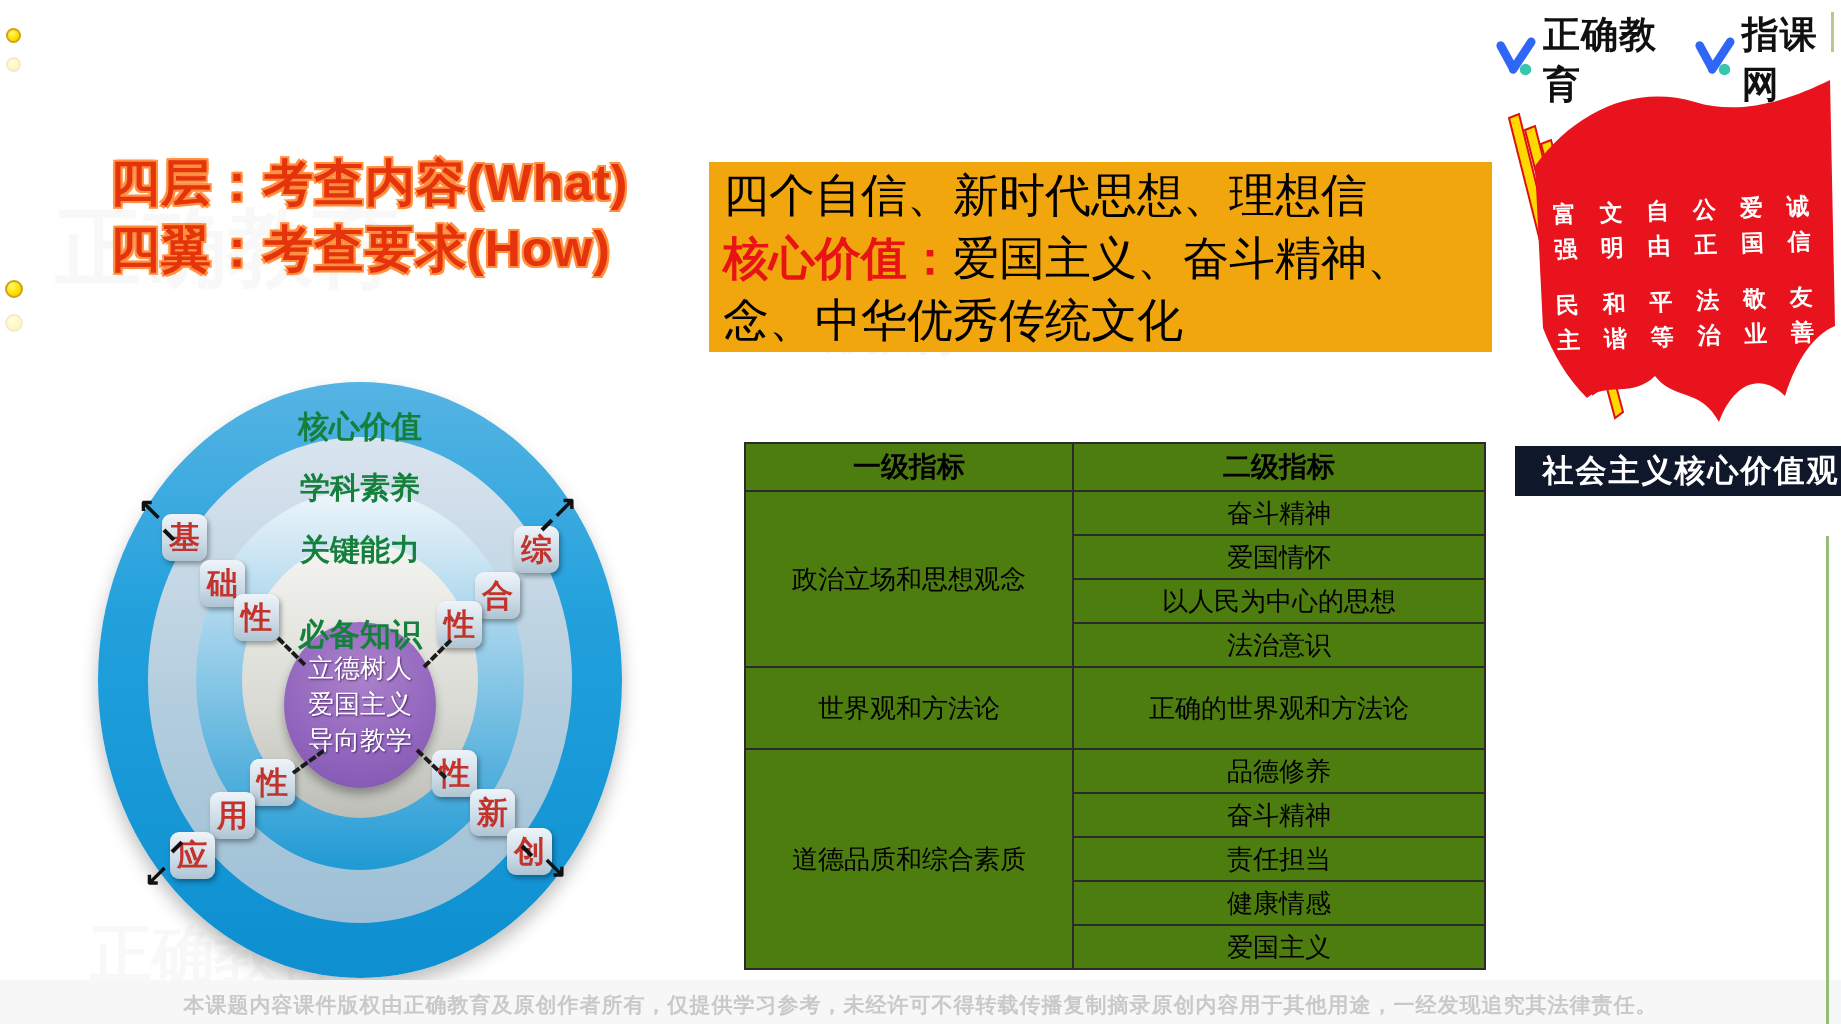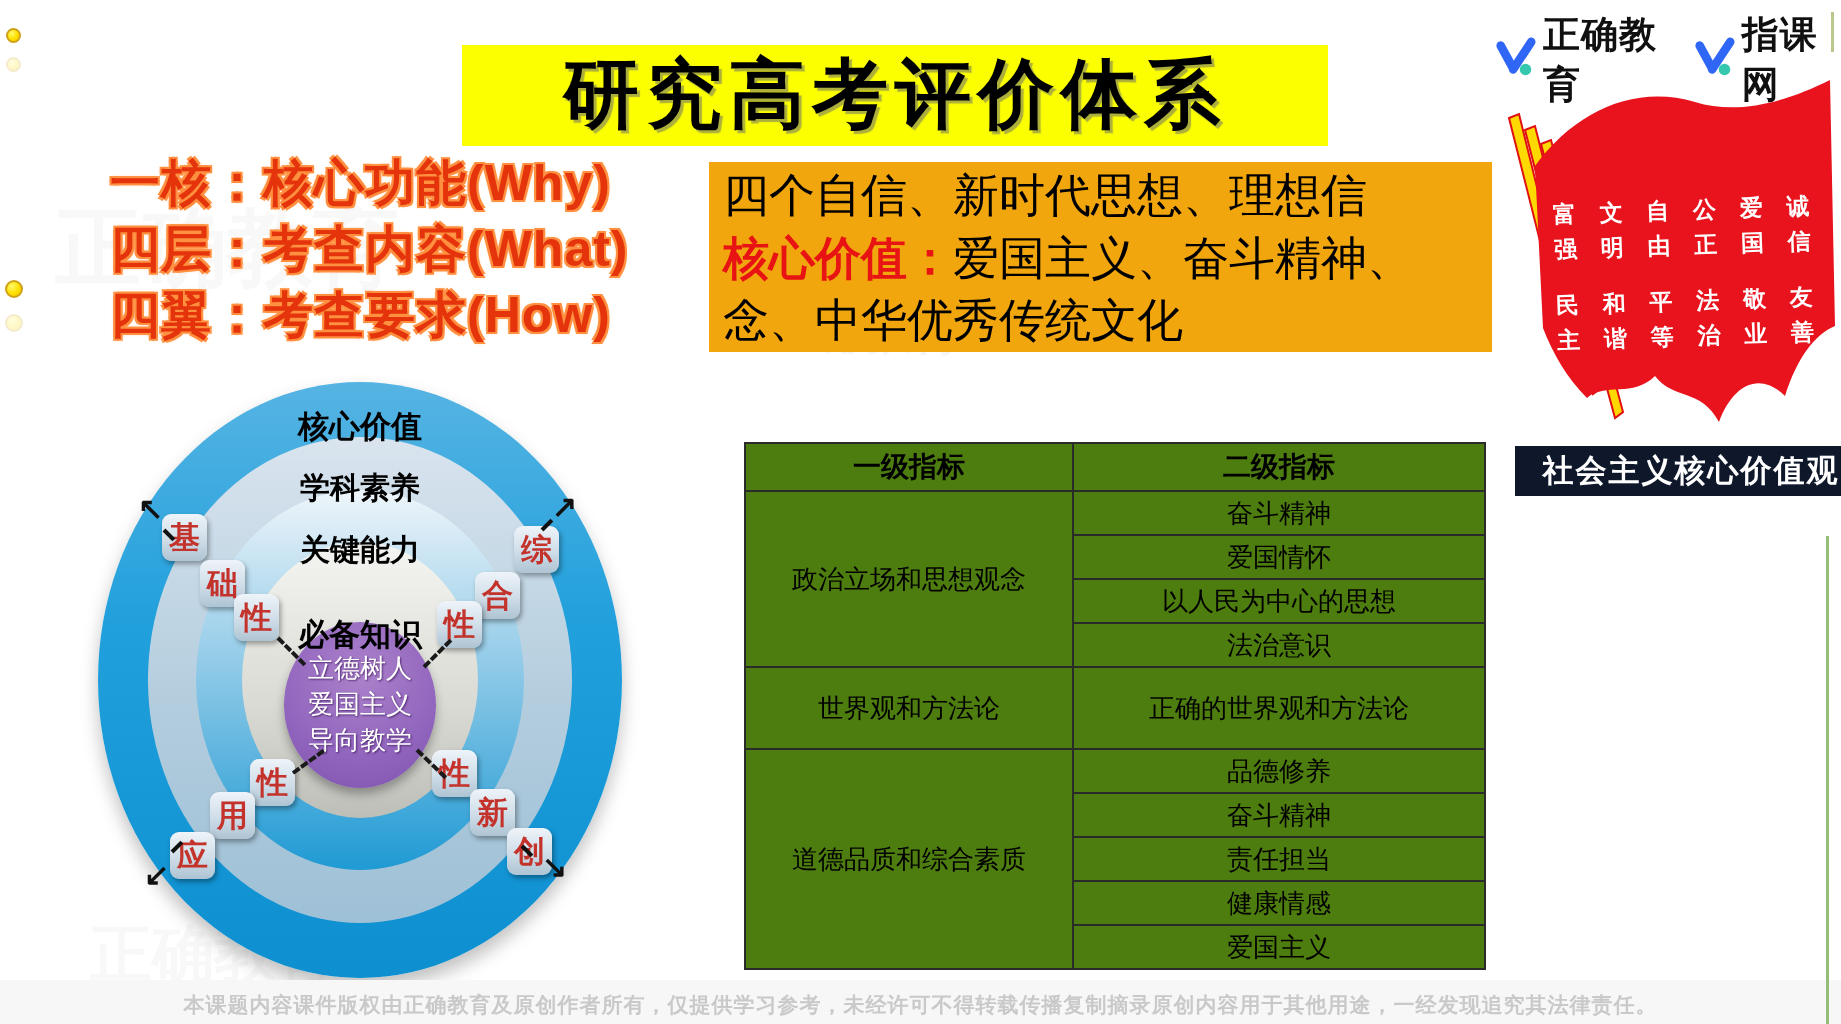--- a/index.html
+++ b/index.html
@@ -56,21 +56,21 @@
   .ring3{left:98px;top:108px;width:328px;height:380px;
          background:linear-gradient(180deg,#eef5fa 0%,#7ec2e4 55%,#1f9ad4 100%);}
   .ring4{left:144px;top:160px;width:236px;height:276px;
          background:linear-gradient(180deg,#f4f4f1 0%,#dadad4 60%,#bdbeb8 100%);}
   .center-circle{left:186px;top:240px;width:152px;height:166px;border-radius:50%;position:absolute;
          background:radial-gradient(circle at 50% 32%,#ab82cb 0%,#9165bd 60%,#7f54ad 100%);
          display:flex;flex-direction:column;align-items:center;justify-content:center;
          box-shadow:0 6px 10px rgba(0,0,0,.3);}
   .center-line{color:#fff;font-size:26px;line-height:36px;font-family:"Liberation Serif",serif;
                text-shadow:1px 1px 2px rgba(60,20,90,.8);}
-  .ring-label{position:absolute;left:0;width:100%;text-align:center;font-weight:bold;color:#000000;}
+  .ring-label{position:absolute;left:0;width:100%;text-align:center;font-weight:bold;color:#15803d;}
   .rl1{top:24px;font-size:31px;}
   .rl2{top:86px;font-size:30px;}
   .rl3{top:148px;font-size:30px;}
   .rl4{top:232px;font-size:31px;}
 
   .tile{position:absolute;width:45px;height:47px;border-radius:9px;
         background:linear-gradient(180deg,#eef4f9 0%,#cfdde8 55%,#aec4d3 100%);
         box-shadow:2px 3px 5px rgba(0,0,0,.35);
         display:flex;align-items:center;justify-content:center;
         font-size:31px;font-weight:bold;color:#c3322b;font-family:"Liberation Serif",serif;}
@@ -128,26 +128,22 @@
           <path d="M7 9 L19 31" stroke="#2f66f5" stroke-width="9" stroke-linecap="round" fill="none"></path>
           <path d="M39 5 L20 34" stroke="#2f66f5" stroke-width="9" stroke-linecap="round" fill="none"></path>
           <circle cx="33" cy="34" r="6" fill="#35c8ae"></circle>
         </svg>
       </span>
       <span class="logo-label">指课网</span>
     </div>
   </div>
   <div class="tr-line"></div>
 
-  <div class="title-banner">
-    <div class="title-text">研究高考评价体系</div>
-  </div>
 
   <div class="keypoints">
-    <div class="kp-line">一核：核心功能(Why)</div>
     <div class="kp-line">四层：考查内容(What)</div>
     <div class="kp-line">四翼：考查要求(How)</div>
   </div>
 
   <div class="corebox">
     <div class="corebox-line">四个自信、新时代思想、理想信</div>
     <div class="corebox-line"><span class="corebox-label">核心价值：</span><span>爱国主义、奋斗精神、</span></div>
     <div class="corebox-line">念、中华优秀传统文化</div>
   </div>
 

